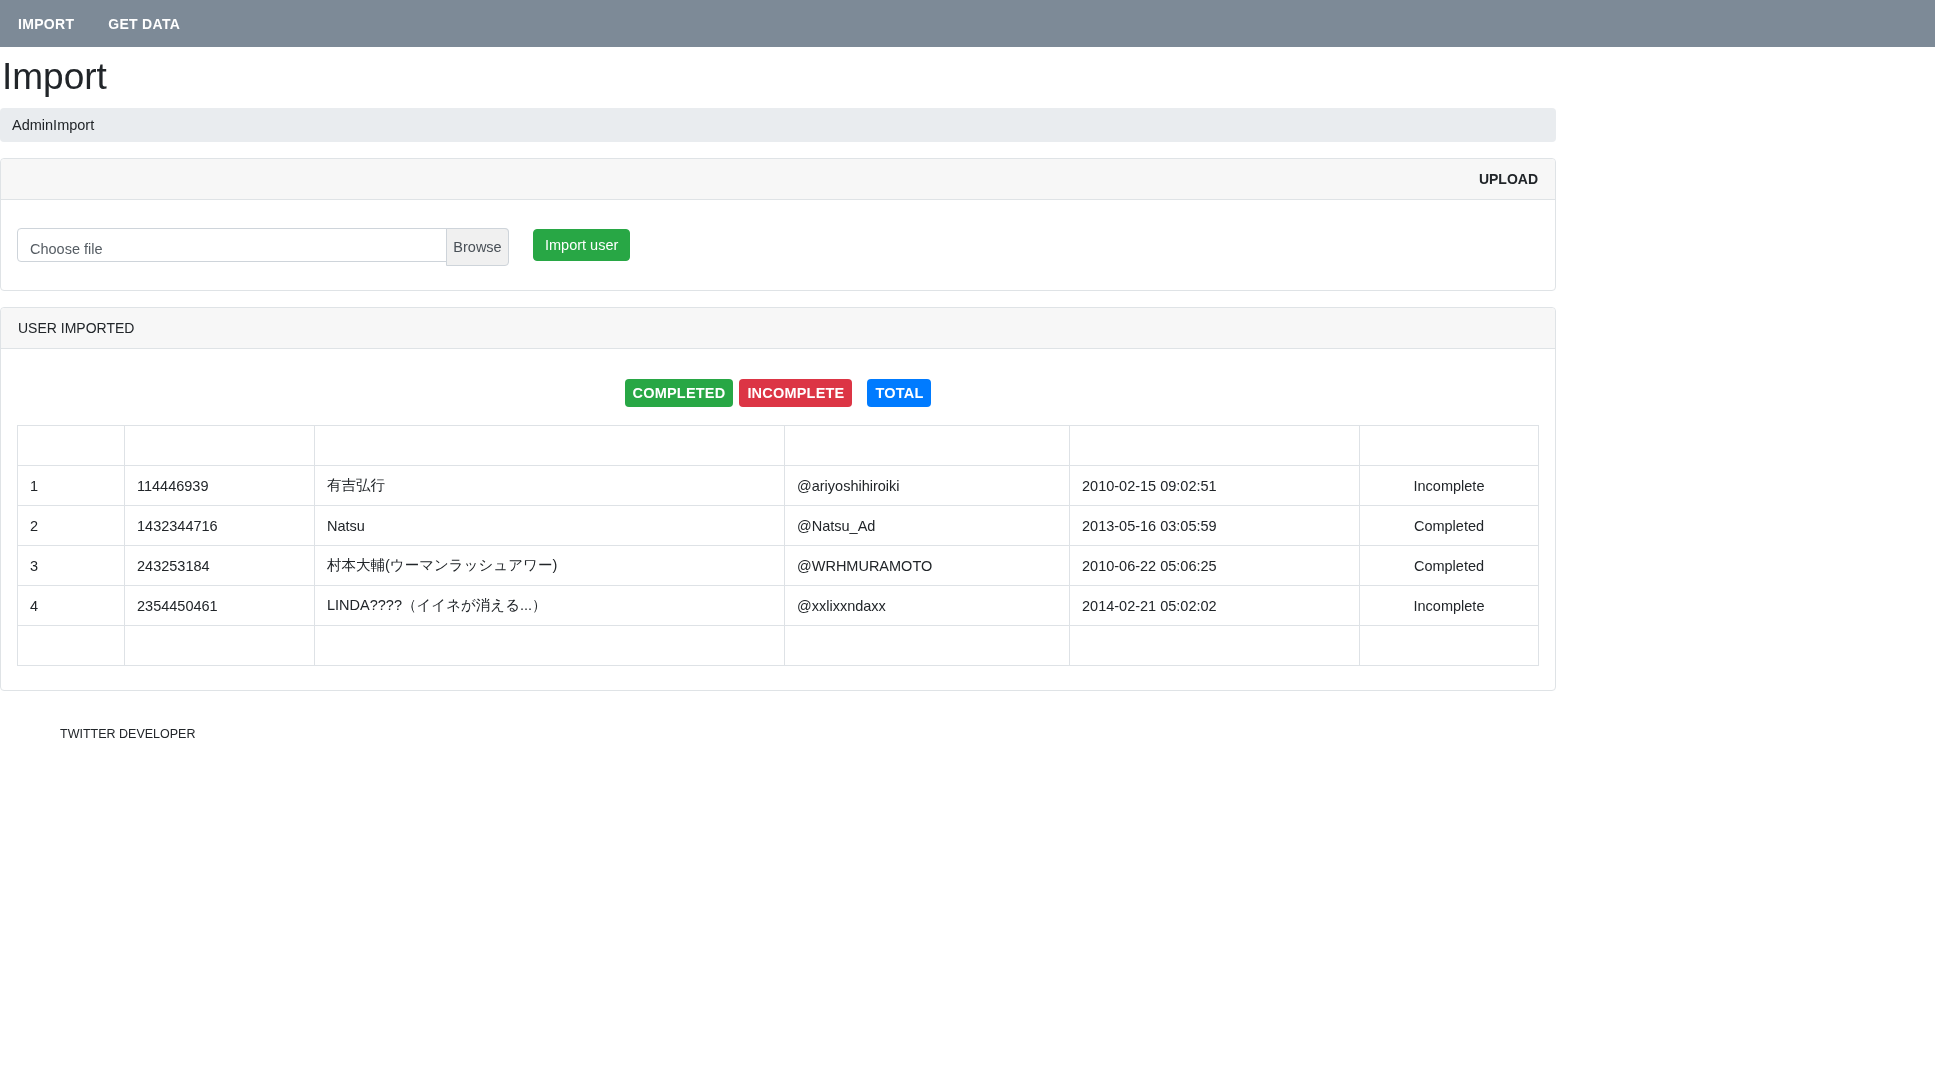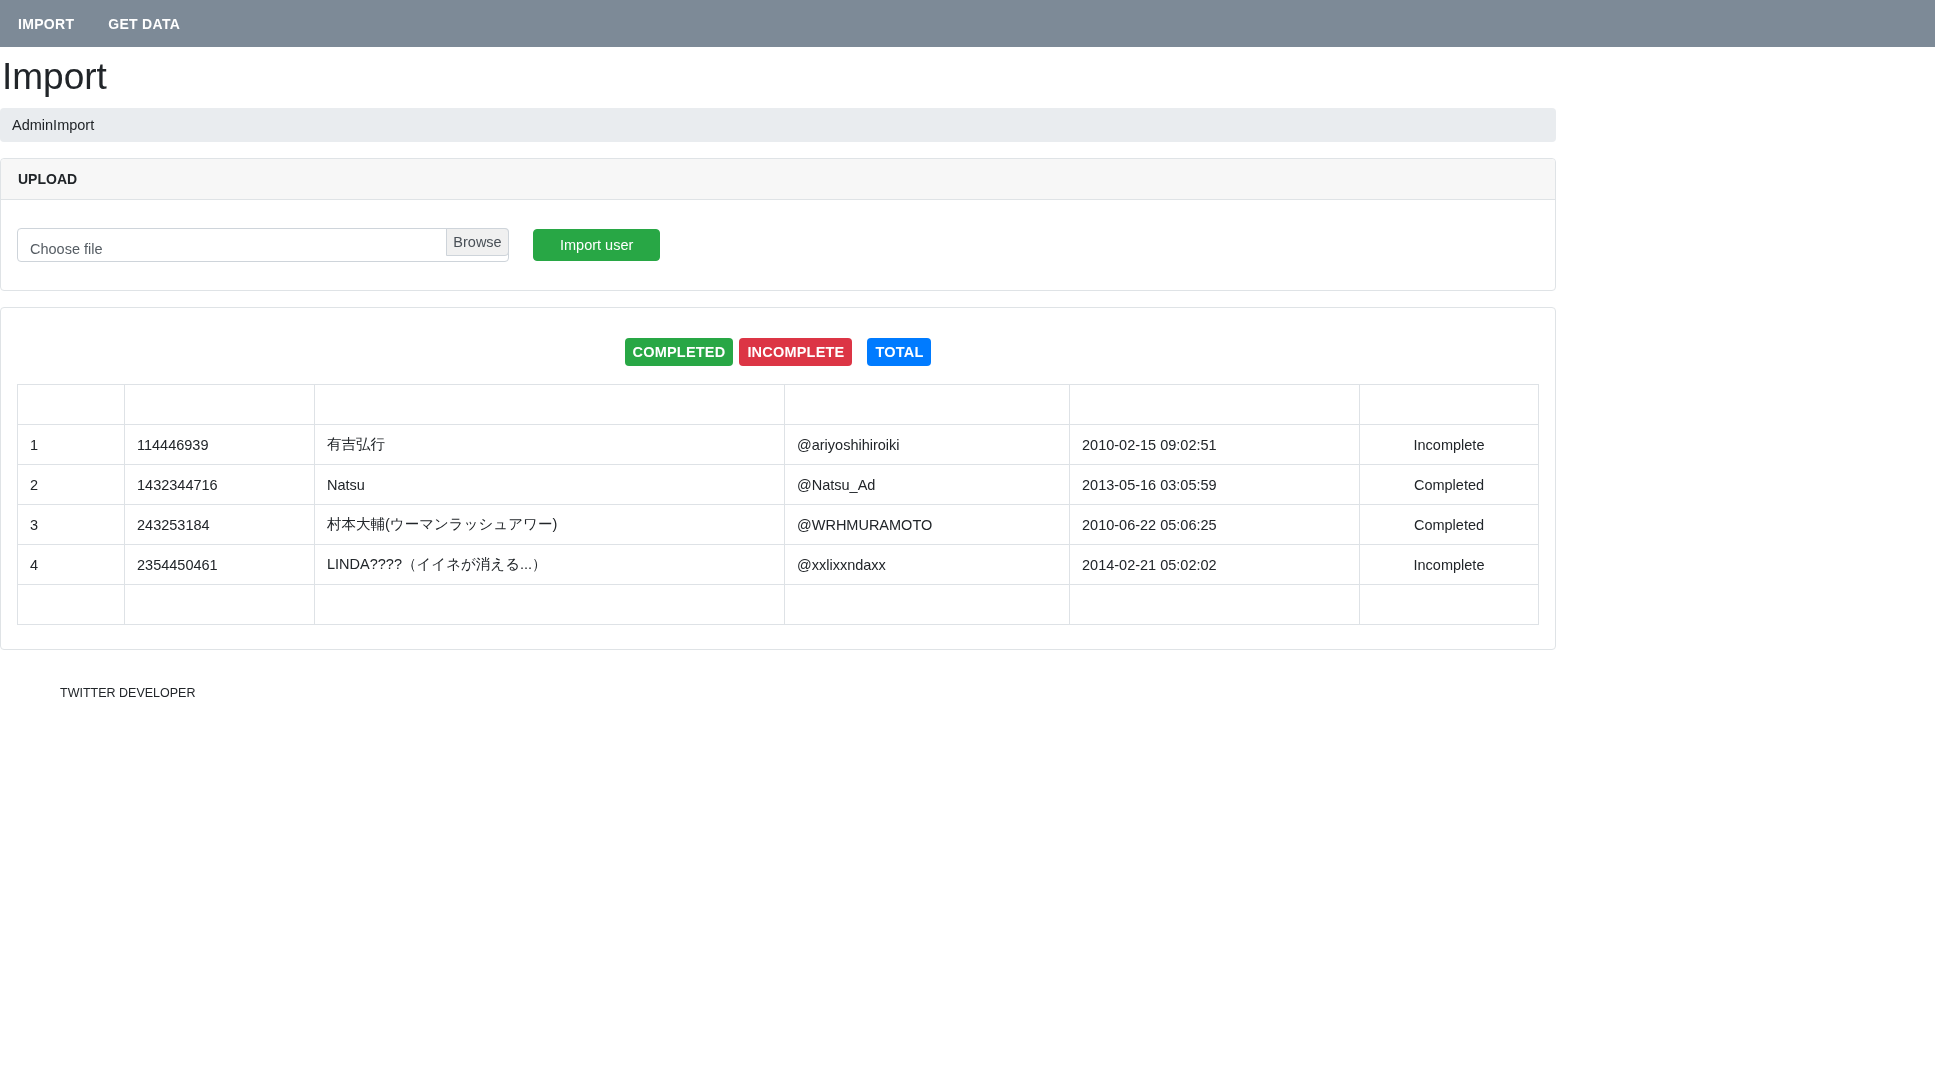--- a/index.html
+++ b/index.html
@@ -58,21 +58,21 @@
     margin-bottom: 16px;
   }
   .card-header {
     background: #f7f7f7;
     border-bottom: 1px solid #dfe3e6;
     padding: 12px 17px;
     font-size: 14px;
     color: #212529;
     border-radius: 4px 4px 0 0;
   }
-  .card-header.bold { font-weight: bold; }
+  .card-header.bold { font-weight: bold; text-align: right; }
   .card-body { padding: 16px; }
 
   
   .upload-row { display: flex; align-items: center; padding: 12px 0 12px 0; }
   .file-group {
     position: relative;
     width: 492px;
     height: 34px;
     margin-right: 24px;
   }
@@ -85,40 +85,40 @@
     font-size: 14.5px;
     font-family: "Liberation Sans", "DejaVu Sans", sans-serif;
     color: #495057;
     background: #ffffff;
     outline: none;
   }
   .file-input::placeholder { color: #555c63; opacity: 1; }
   .browse-btn {
     position: absolute;
     right: 0; top: 0;
-    height: 28px;
+    height: 38px;
     width: 63px;
     background: #f0f0f0;
     border: 1px solid #ced4da;
     border-radius: 0 4px 4px 0;
     display: flex;
     align-items: center;
     justify-content: center;
     font-size: 14.5px;
     color: #495057;
     cursor: pointer;
   }
   .btn-success {
     background: #28a745;
     color: #ffffff;
     border: 1px solid #28a745;
     border-radius: 4px;
     font-size: 14.5px;
     font-family: "Liberation Sans", "DejaVu Sans", sans-serif;
-    padding: 7px 26px;
+    padding: 7px 11px;
     cursor: pointer;
   }
 
   
   .badges-row {
     display: flex;
     justify-content: center;
     gap: 6px;
     margin: 14px 0 18px 0;
   }
@@ -191,20 +191,21 @@
         <div class="file-group">
           <input type="text" class="file-input" readonly="" placeholder="Choose file" style="">
           <span class="browse-btn">Browse</span>
         </div>
         <button class="btn-success">Import user</button>
       </div>
     </div>
   </div>
 
   <div class="card">
+    <div class="card-header">USER IMPORTED</div>
     <div class="card-body">
 
       <div class="badges-row">
         <span class="badge completed">COMPLETED</span>
         <span class="badge incomplete">INCOMPLETE</span>
         <span class="badge total">TOTAL</span>
       </div>
 
       <table class="data-table">
         <colgroup>

